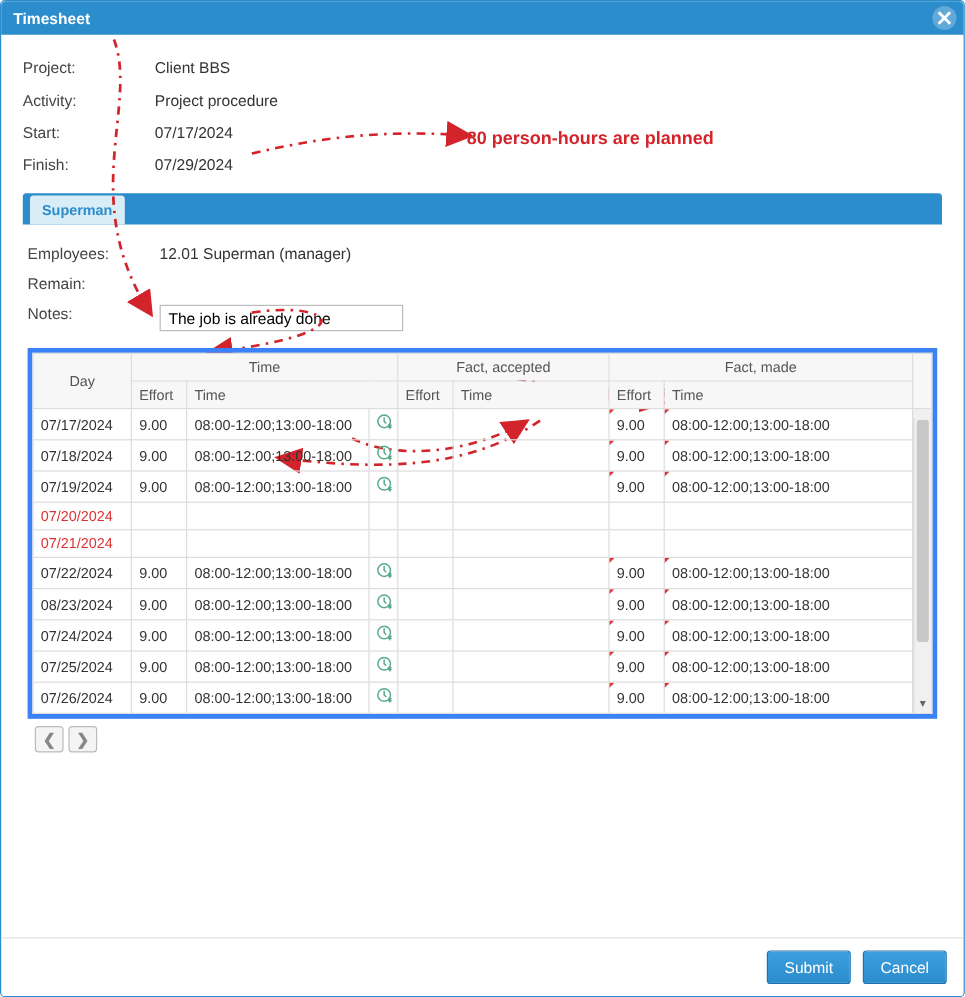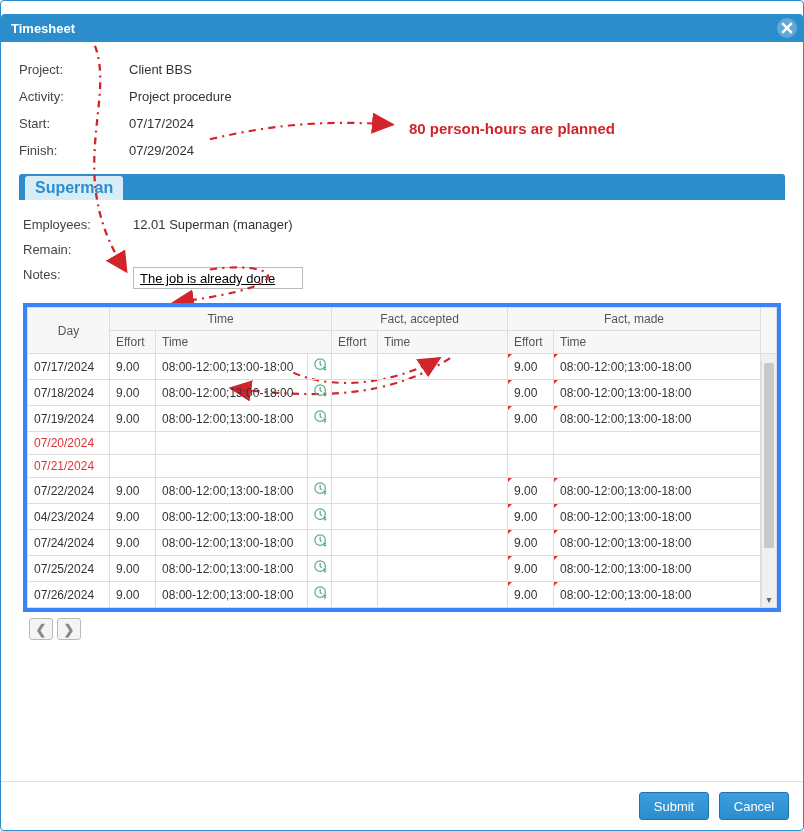--- a/index.html
+++ b/index.html
@@ -23,21 +23,20 @@
   .titlebar {
     background: #2b8dcc;
     color: #fff;
     height: 28px;
     display: flex;
     align-items: center;
     padding: 0 10px;
     font-weight: bold;
     border-radius: 4px 4px 0 0;
     position: relative;
-    margin-top: 13px;
   }
   .titlebar .close-icon {
     position: absolute;
     right: 6px;
     top: 4px;
     width: 20px; height: 20px;
     border-radius: 10px;
     background: rgba(255,255,255,0.25);
     display:flex;align-items:center;justify-content:center;
     cursor:pointer;
@@ -74,36 +73,36 @@
   .tab {
     background:#d9edf7;
     color:#2b8dcc;
     font-weight:bold;
     height:24px;
     padding:0 10px;
     margin-left:6px;
     border-radius:3px 3px 0 0;
     display:flex;align-items:center;
     cursor:pointer;
-    font-size:16px;
+    font-size:12px;
   }
   .panel {
     border: 0;
     padding: 12px 4px 8px 4px;
   }
   .panel .info-row { padding:5px 0; }
   .panel .lbl { width:110px; }
   .panel input, .panel textarea {
     border:1px solid #bbb;
     padding:3px 6px;
     font-family:inherit;
     font-size:13px;
     height:22px;
   }
-  textarea { height:48px; resize:none; width:170px;text-decoration:underline;}
+  textarea { height:48px; resize:none; width:203px;}
   .highlight { background:#fffb00; }
   .panel .val span { display:inline-block; }
   .grid-wrap {
     border:4px solid #3b82f6;
     margin-top:6px;
     position:relative;
   }
   table.ts { border-collapse:collapse; width:100%; table-layout:fixed; }
   table.ts th, table.ts td {
     border:1px solid #ddd;
@@ -230,21 +229,21 @@
 
       <path d="M200,234 C260,224 300,250 165,268" stroke="#d3242c" stroke-width="2.2" stroke-dasharray="7 5 2 5" fill="none" marker-end="url(#arrRed)"></path>
 
       <path d="M280,280 C330,270 400,290 530,310" stroke="#d3242c" stroke-width="2.2" stroke-dasharray="7 5 2 5" fill="none" marker-end="url(#arrRed)"></path>
 
       <path d="M280,340 C320,360 380,350 420,325" stroke="#d3242c" stroke-width="2.2" stroke-dasharray="7 5 2 5" fill="none" marker-end="url(#arrRed)"></path>
 
       <path d="M430,325 C380,360 320,370 220,356" stroke="#d3242c" stroke-width="2.2" stroke-dasharray="7 5 2 5" fill="none" marker-end="url(#arrRed)"></path>
     </svg>
 
-    <div class="annotation" style="top:78px;left:408px;">80 person-hours are planned</div>
+    <div class="annotation" style="top:78px;left:388px;">80 person-hours are planned</div>
     <div class="annotation" style="top:292px;left:378px;">Task is completed after 72 hours</div>
 
     <div class="info-grid">
       <div class="info-row">
         <span class="lbl">Project:</span>
         <span class="val">Client BBS</span>
       </div>
       <div class="info-row">
         <span class="lbl">Activity:</span>
         <span class="val">Project procedure</span>
@@ -387,21 +386,21 @@
                     <path d="M12 11 L15 14 M15 11 L12 14" stroke="#5a8" stroke-width="1.2" fill="none" transform="translate(-1,-1)"></path>
                     <path d="M11 12 L14 12 L12.5 15 Z" fill="#5a8"></path>
                   </svg></td>
                 <td></td>
                 <td></td>
                 <td class="fm-val">9.00</td>
                 <td class="fm-val">08:00-12:00;13:00-18:00</td>
                 <td class="scroll-col"></td>
               </tr>
               <tr>
-                <td>04/23/2024</td>
+                <td>08/23/2024</td>
                 <td>9.00</td>
                 <td>08:00-12:00;13:00-18:00</td>
                 <td class="clock-cell"><svg width="14" height="14" viewBox="0 0 16 16">
                     <circle cx="7" cy="7" r="6" fill="none" stroke="#5a8" stroke-width="1.4"></circle>
                     <path d="M7 3 V7 L9 9" stroke="#5a8" stroke-width="1.4" fill="none"></path>
                     <path d="M12 11 L15 14 M15 11 L12 14" stroke="#5a8" stroke-width="1.2" fill="none" transform="translate(-1,-1)"></path>
                     <path d="M11 12 L14 12 L12.5 15 Z" fill="#5a8"></path>
                   </svg></td>
                 <td></td>
                 <td></td>

